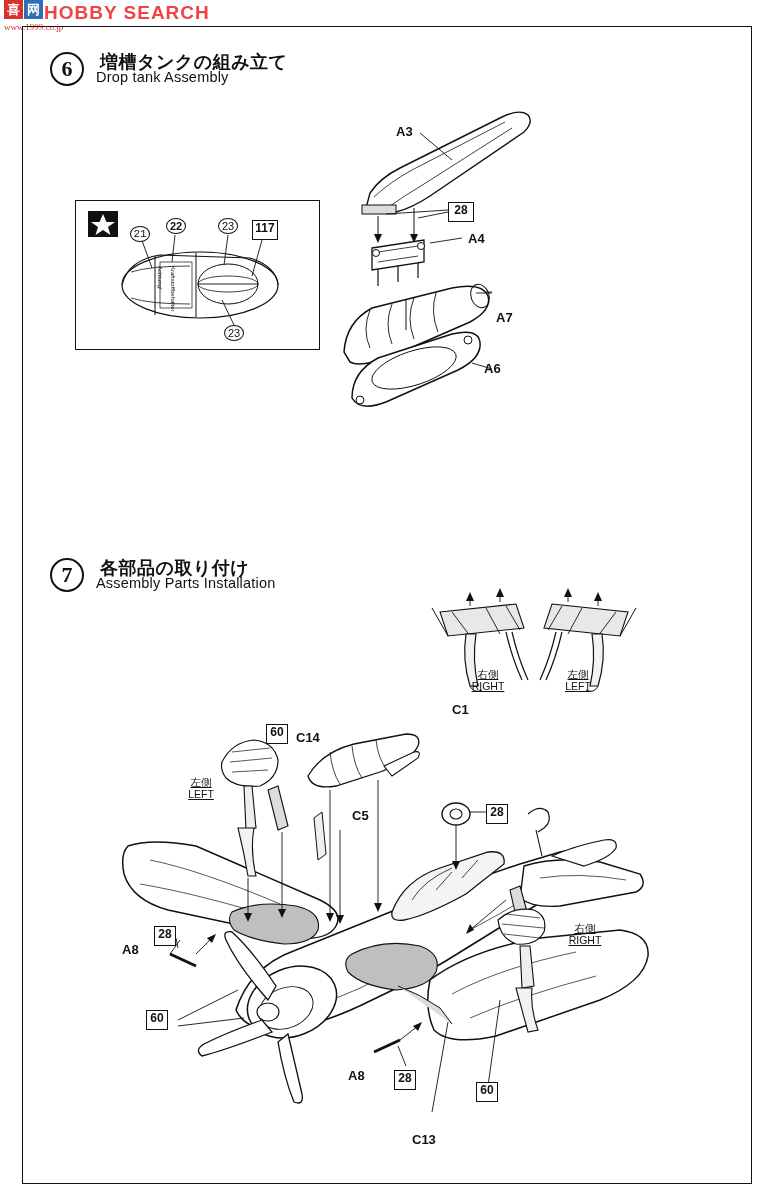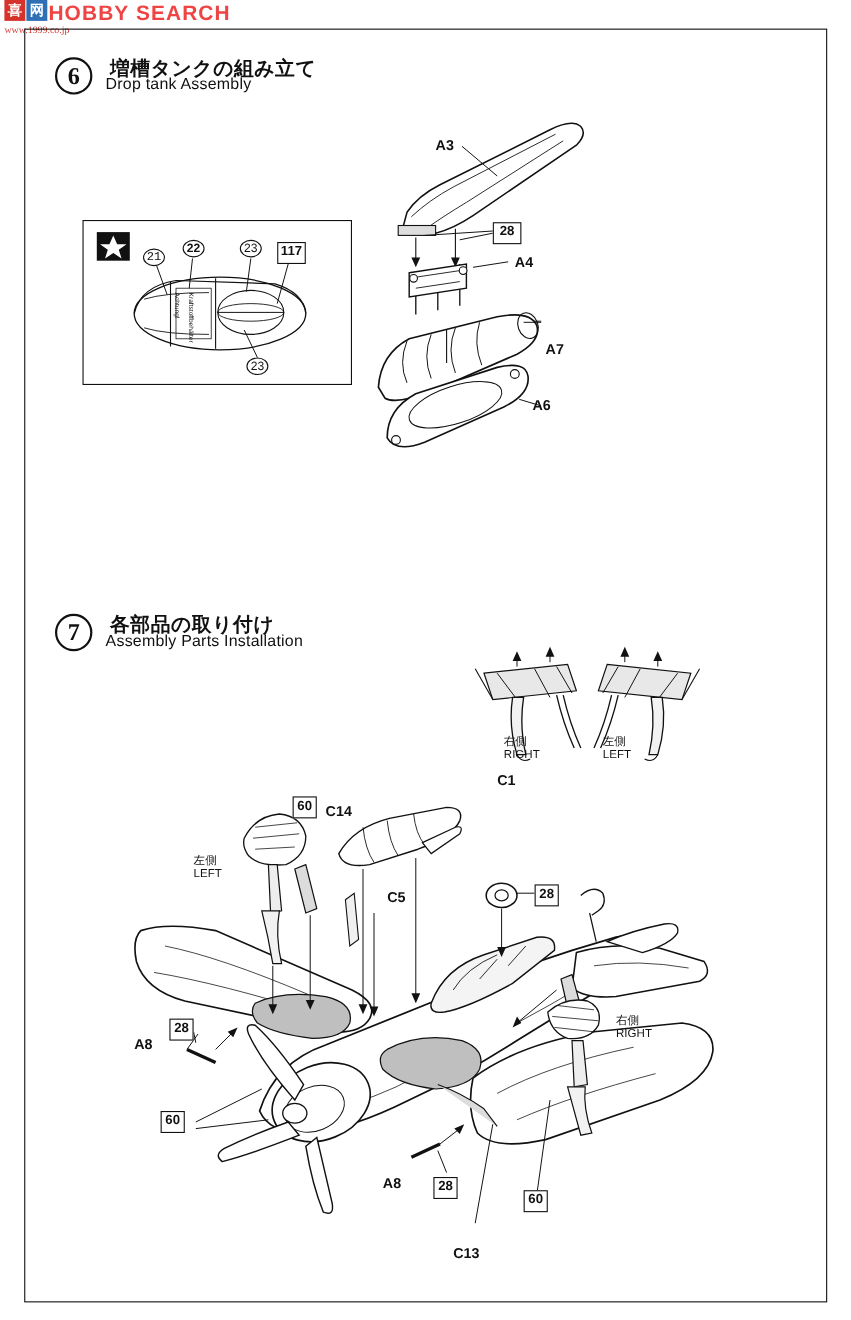--- a/index.html
+++ b/index.html
@@ -17,21 +17,21 @@
 
   
   .step{position:absolute;}
   .step .circ{position:absolute;left:0;top:0;width:34px;height:34px;border:2px solid #111;border-radius:50%;box-sizing:border-box;}
   .step .circ span{display:block;width:100%;line-height:30px;text-align:center;font-size:22px;font-weight:bold;font-family:"Liberation Serif",serif;}
   .step .jp{position:absolute;left:50px;top:-2px;font-size:18px;font-weight:bold;letter-spacing:0.5px;}
   .step .en{position:absolute;left:46px;top:17px;font-size:14.5px;letter-spacing:0.2px;}
 
   
   .lbl{position:absolute;font-size:13px;font-weight:bold;font-family:"Liberation Sans",sans-serif;white-space:nowrap;}
-  .jpsm{position:absolute;font-size:10.5px;line-height:12px;text-align:left;white-space:nowrap;}
+  .jpsm{position:absolute;font-size:10.5px;line-height:12px;text-align:center;white-space:nowrap;text-decoration:underline;}
   .boxnum{position:absolute;border:1.4px solid #111;font-size:12px;font-weight:bold;text-align:center;line-height:15px;height:20px;min-width:19px;background:#fff;box-sizing:border-box;}
   .ovalnum{position:absolute;border:1.3px solid #111;border-radius:50%;font-size:11px;text-align:center;line-height:15px;height:16px;width:20px;background:#fff;box-sizing:border-box;}
 
   
   .inset{position:absolute;left:75px;top:200px;width:245px;height:150px;border:1.5px solid #111;background:#fff;box-sizing:border-box;}
 
   svg{position:absolute;left:0;top:0;overflow:visible;}
   .ln{stroke:#111;fill:none;}
 </style>
 </head>

